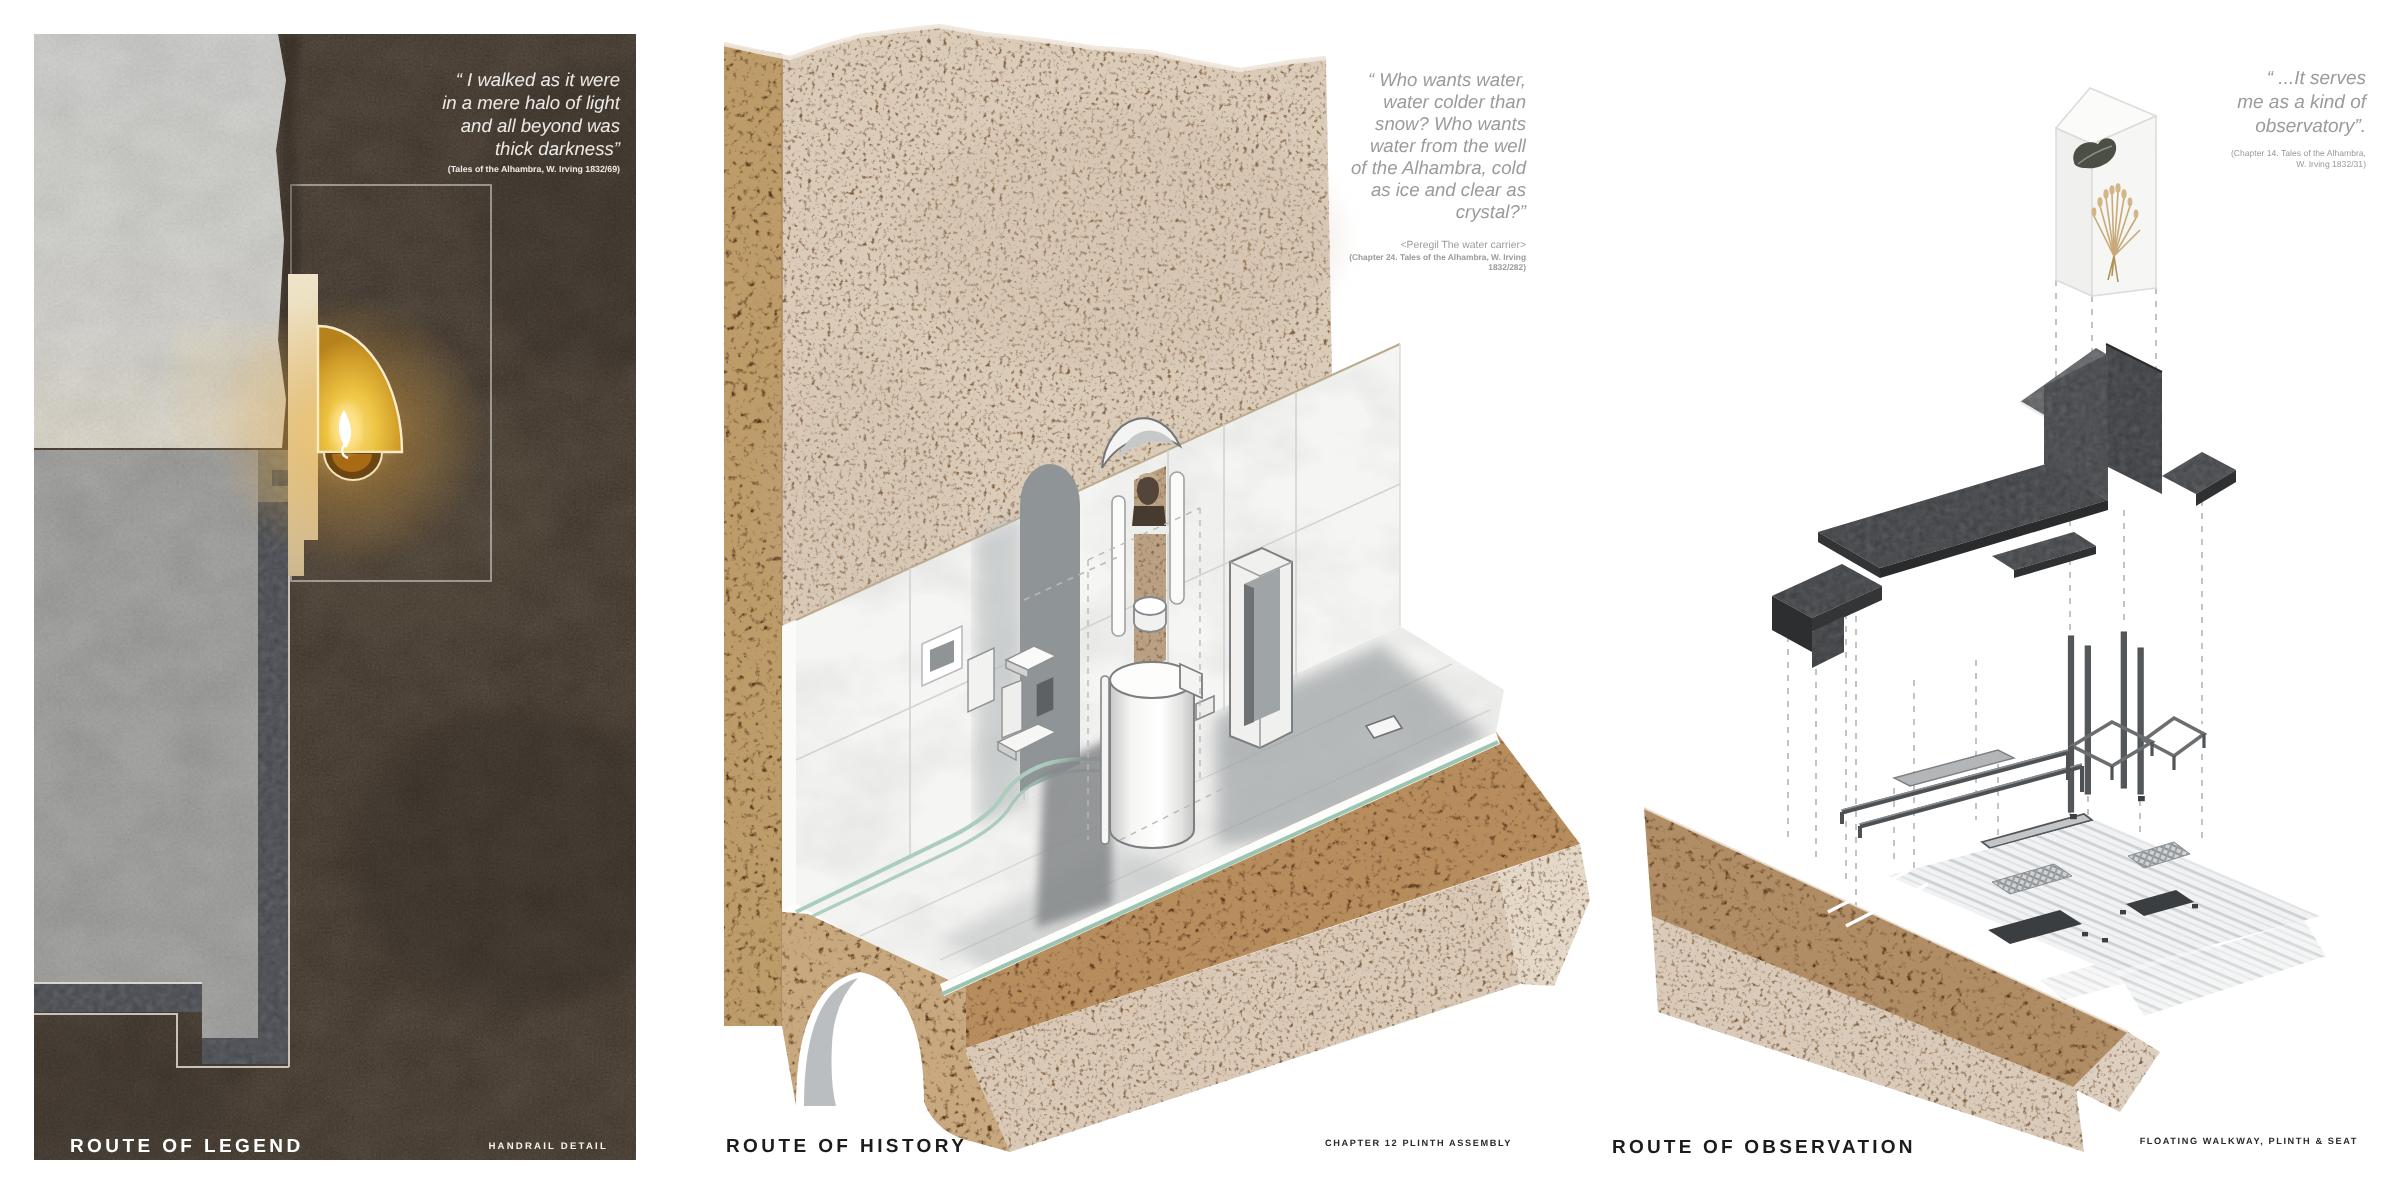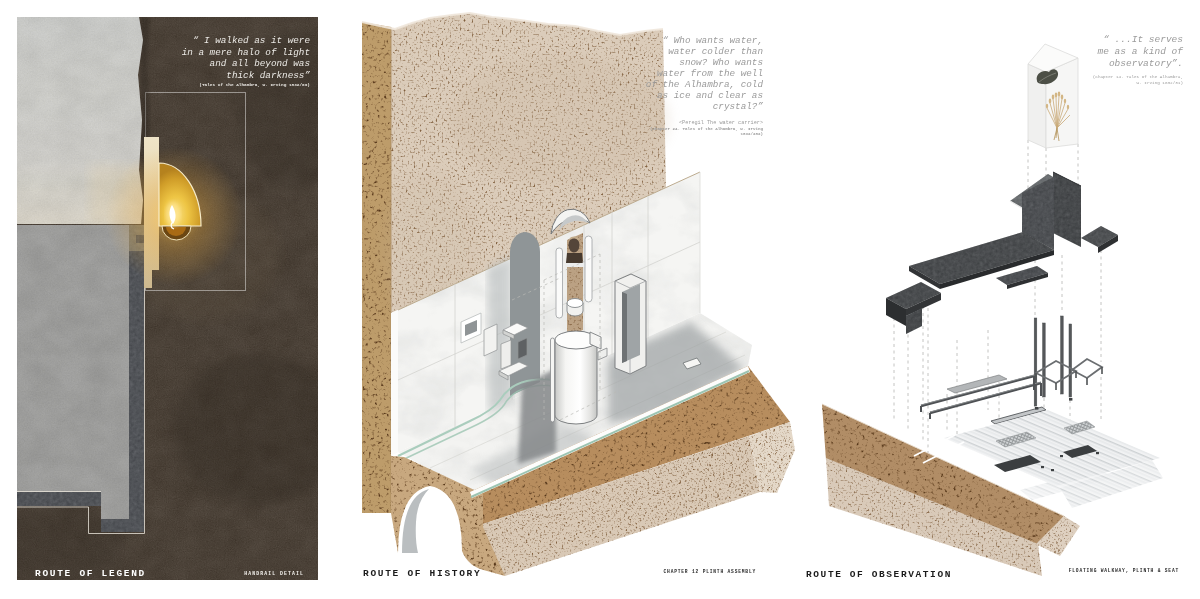--- a/index.html
+++ b/index.html
@@ -1,17 +1,17 @@
 <!DOCTYPE html>
 <html><head>
 <meta charset="utf-8">
 <style>
   html,body{margin:0;padding:0;background:#ffffff;}
   #board{position:relative;width:1200px;height:599px;background:#ffffff;overflow:hidden;
-         font-family:Liberation Mono, monospace;}
+         font-family:Liberation Sans, sans-serif;}
   svg{display:block;}
 </style>
 </head>
 <body>
 <div id="board">
 <svg width="1200" height="599" viewBox="0 0 1200 599">
 <defs>
 
   <filter id="fBrown" color-interpolation-filters="sRGB" x="-2%" y="-2%" width="104%" height="104%">
     <feTurbulence type="fractalNoise" baseFrequency="0.9" numOctaves="2" seed="3" stitchTiles="stitch" result="n"></feTurbulence>

